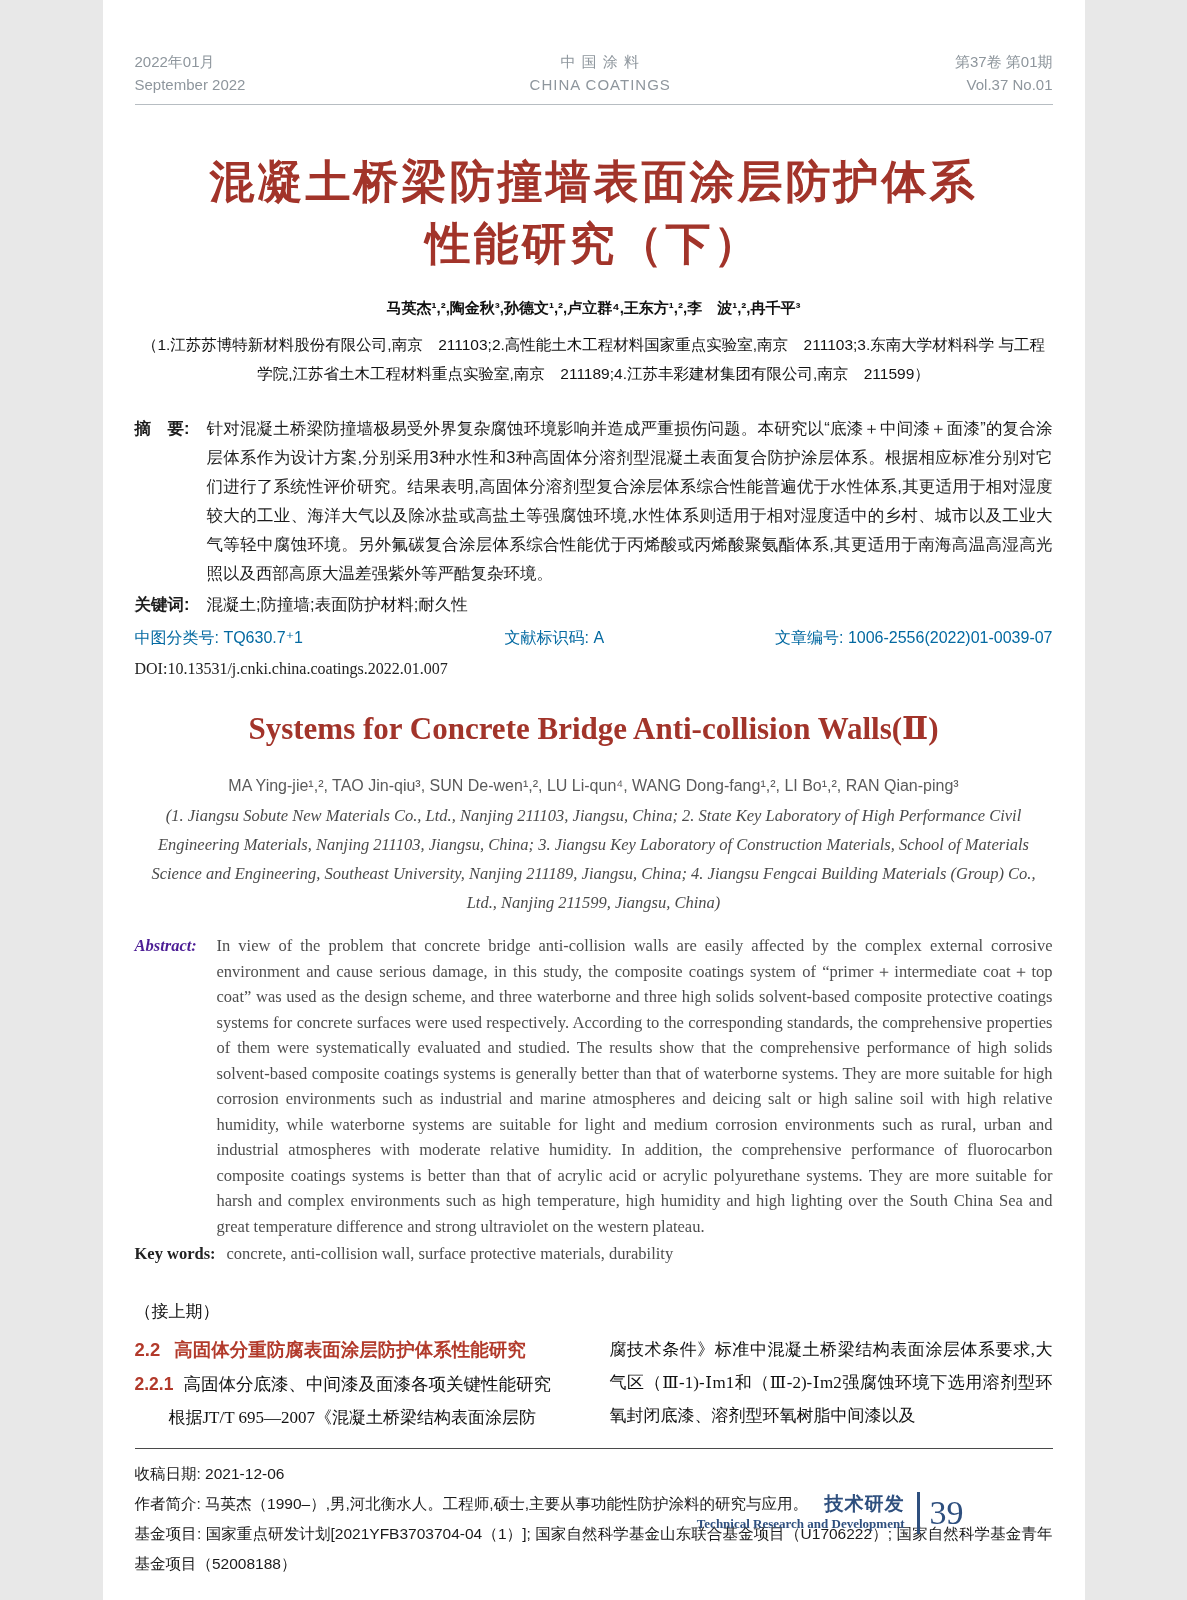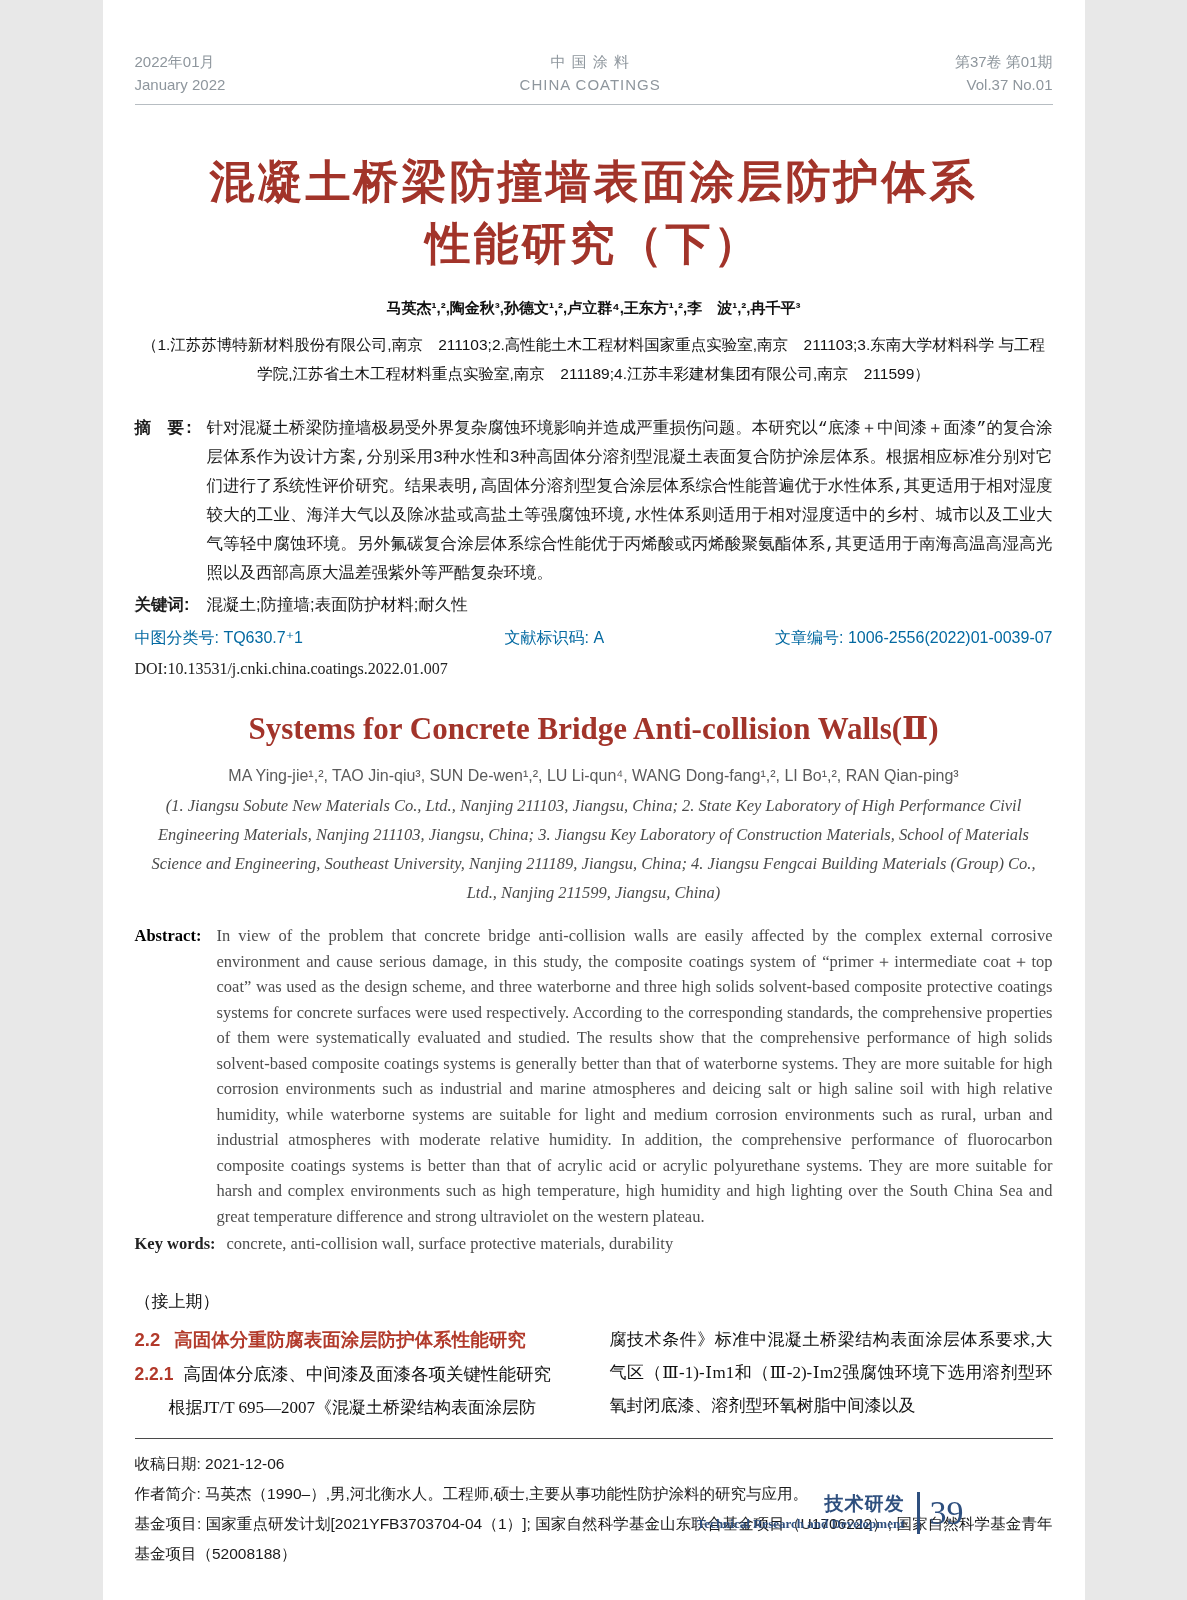--- a/index.html
+++ b/index.html
@@ -37,54 +37,54 @@
     color:var(--accent-red);font-weight:bold;
     font-size:45px;line-height:62px;letter-spacing:3px;
   }
 
   .authors-cn{margin-top:24px;text-align:center;font-size:15px;font-weight:bold;color:#111;}
   .affil-cn{margin-top:12px;text-align:center;font-size:15.5px;line-height:29px;color:#111;}
 
   
   .hang{display:flex;margin-top:26px;}
   .hang .label{flex:0 0 auto;font-weight:bold;white-space:pre;}
-  .abstract-cn{font-size:16.5px;line-height:29px;font-family:Liberation Mono, monospace;}
+  .abstract-cn{font-size:16.5px;line-height:29px;}
   .abstract-cn .label{width:72px;}
   .abstract-cn .text{flex:1;text-align:justify;}
   .keywords-cn{font-size:16.5px;line-height:29px;margin-top:2px;}
   .keywords-cn .label{width:72px;}
 
   .meta-row{
     display:flex;margin-top:9px;font-size:16px;color:#0369a1;
   }
   .meta-row .m1{flex:0 0 370px;}
   .meta-row .m2{flex:1;}
   .meta-row .m3{flex:0 0 auto;}
   .doi-line{margin-top:11px;font-family:"Liberation Serif","DejaVu Serif",serif;font-size:16px;color:#222;}
 
   
   .title-en{
     margin-top:26px;text-align:center;
     font-family:"Liberation Serif","DejaVu Serif",serif;
     color:var(--accent-red);font-weight:bold;
     font-size:31px;line-height:49px;
   }
-  .authors-en{margin-top:14px;text-align:center;font-size:16px;color:#5a5a5a;}
+  .authors-en{margin-top:24px;text-align:center;font-size:16px;color:#5a5a5a;}
   .affil-en{
     margin-top:6px;text-align:center;
     font-family:"Liberation Serif","DejaVu Serif",serif;font-style:italic;
     font-size:16.5px;line-height:29px;color:#4b4b4b;
   }
 
   
   .abstract-en{
     font-family:"Liberation Serif","DejaVu Serif",serif;
     font-size:16.5px;line-height:25.5px;color:#4e4e4e;margin-top:16px;
   }
-  .abstract-en .label{width:82px;color:#000000;}
+  .abstract-en .label{width:82px;color:#4c1d95;font-style:italic;}
   .abstract-en .text{flex:1;text-align:justify;}
   .keywords-en{
     font-family:"Liberation Serif","DejaVu Serif",serif;
     font-size:16.5px;line-height:25px;color:#4e4e4e;margin-top:2px;
   }
   .keywords-en .label{width:92px;color:#222;}
 
   
   .body-section{margin-top:34px;}
   .continued-note{font-family:"Liberation Serif","DejaVu Serif",serif;font-size:17px;color:#111;}
@@ -113,21 +113,21 @@
 </style>
 </head>
 <body>
 
 <div class="page">
   <div class="content">
 
     <div class="jheader">
       <div class="cell c-left">
         <span>2022年01月</span>
-        <span>January 2022</span>
+        <span>September 2022</span>
       </div>
       <div class="cell c-mid">
         <span>中 国 涂 料</span>
         <span>CHINA COATINGS</span>
       </div>
       <div class="cell c-right">
         <span>第37卷 第01期</span>
         <span>Vol.37 No.01</span>
       </div>
     </div>

